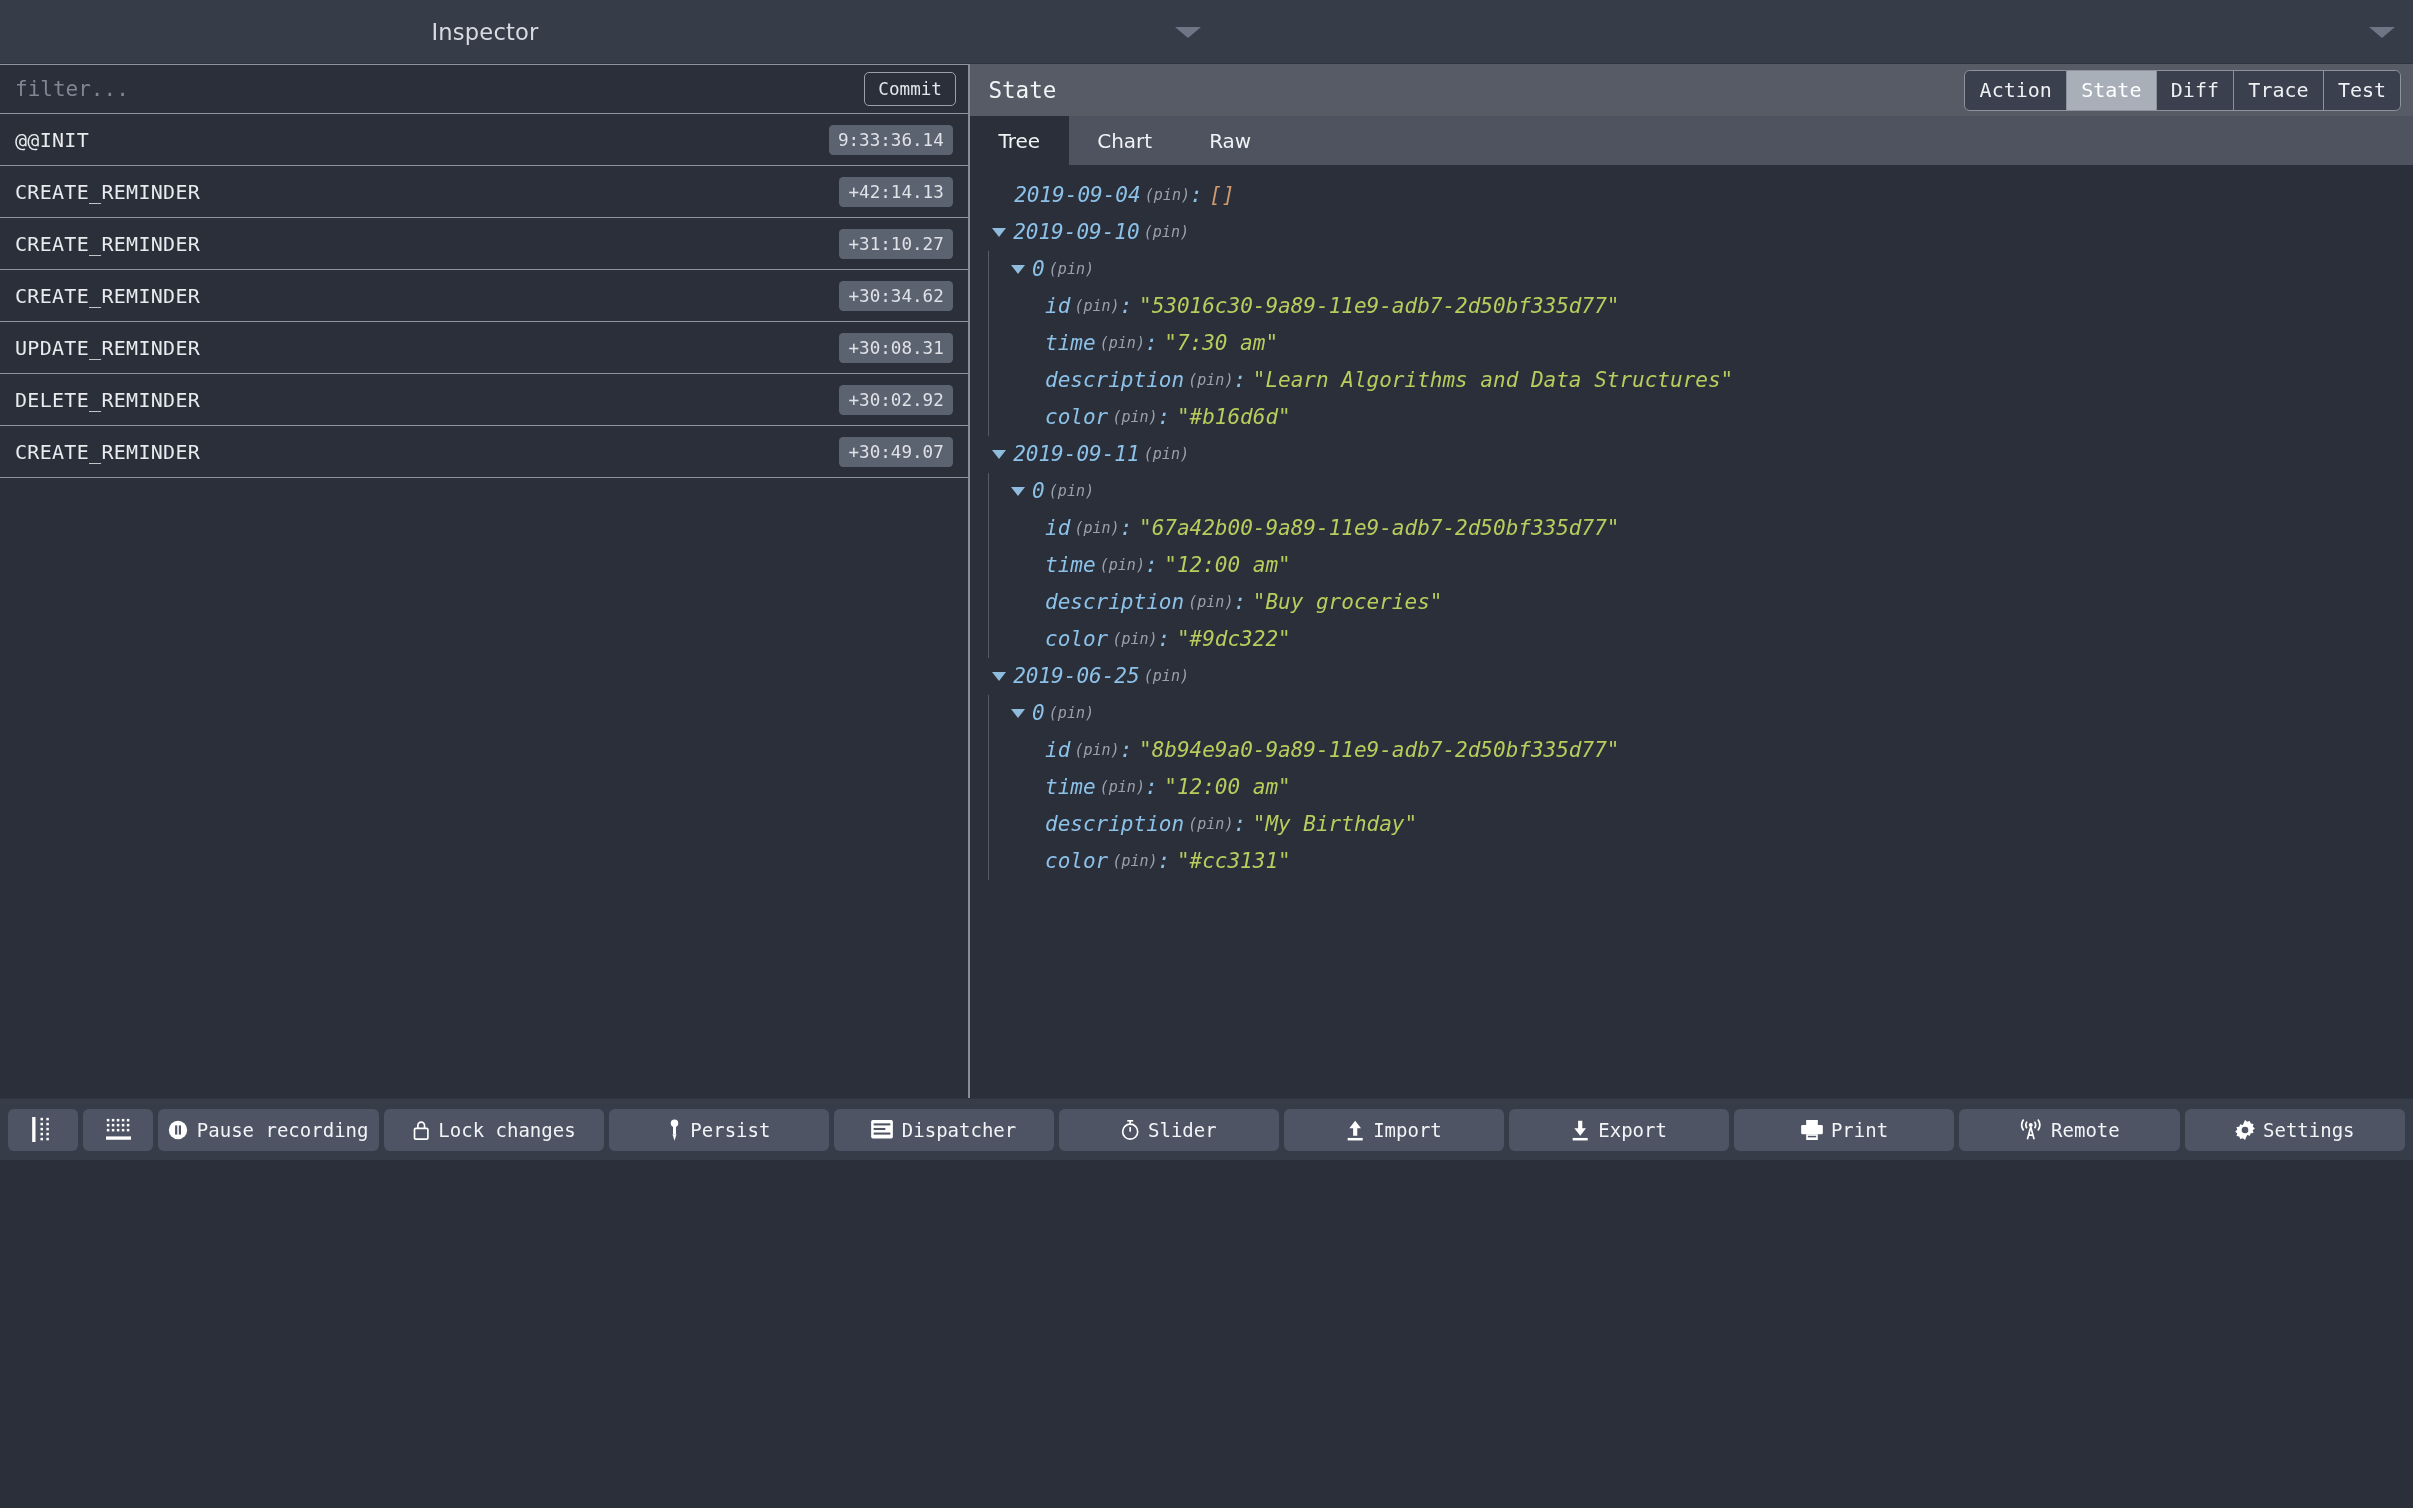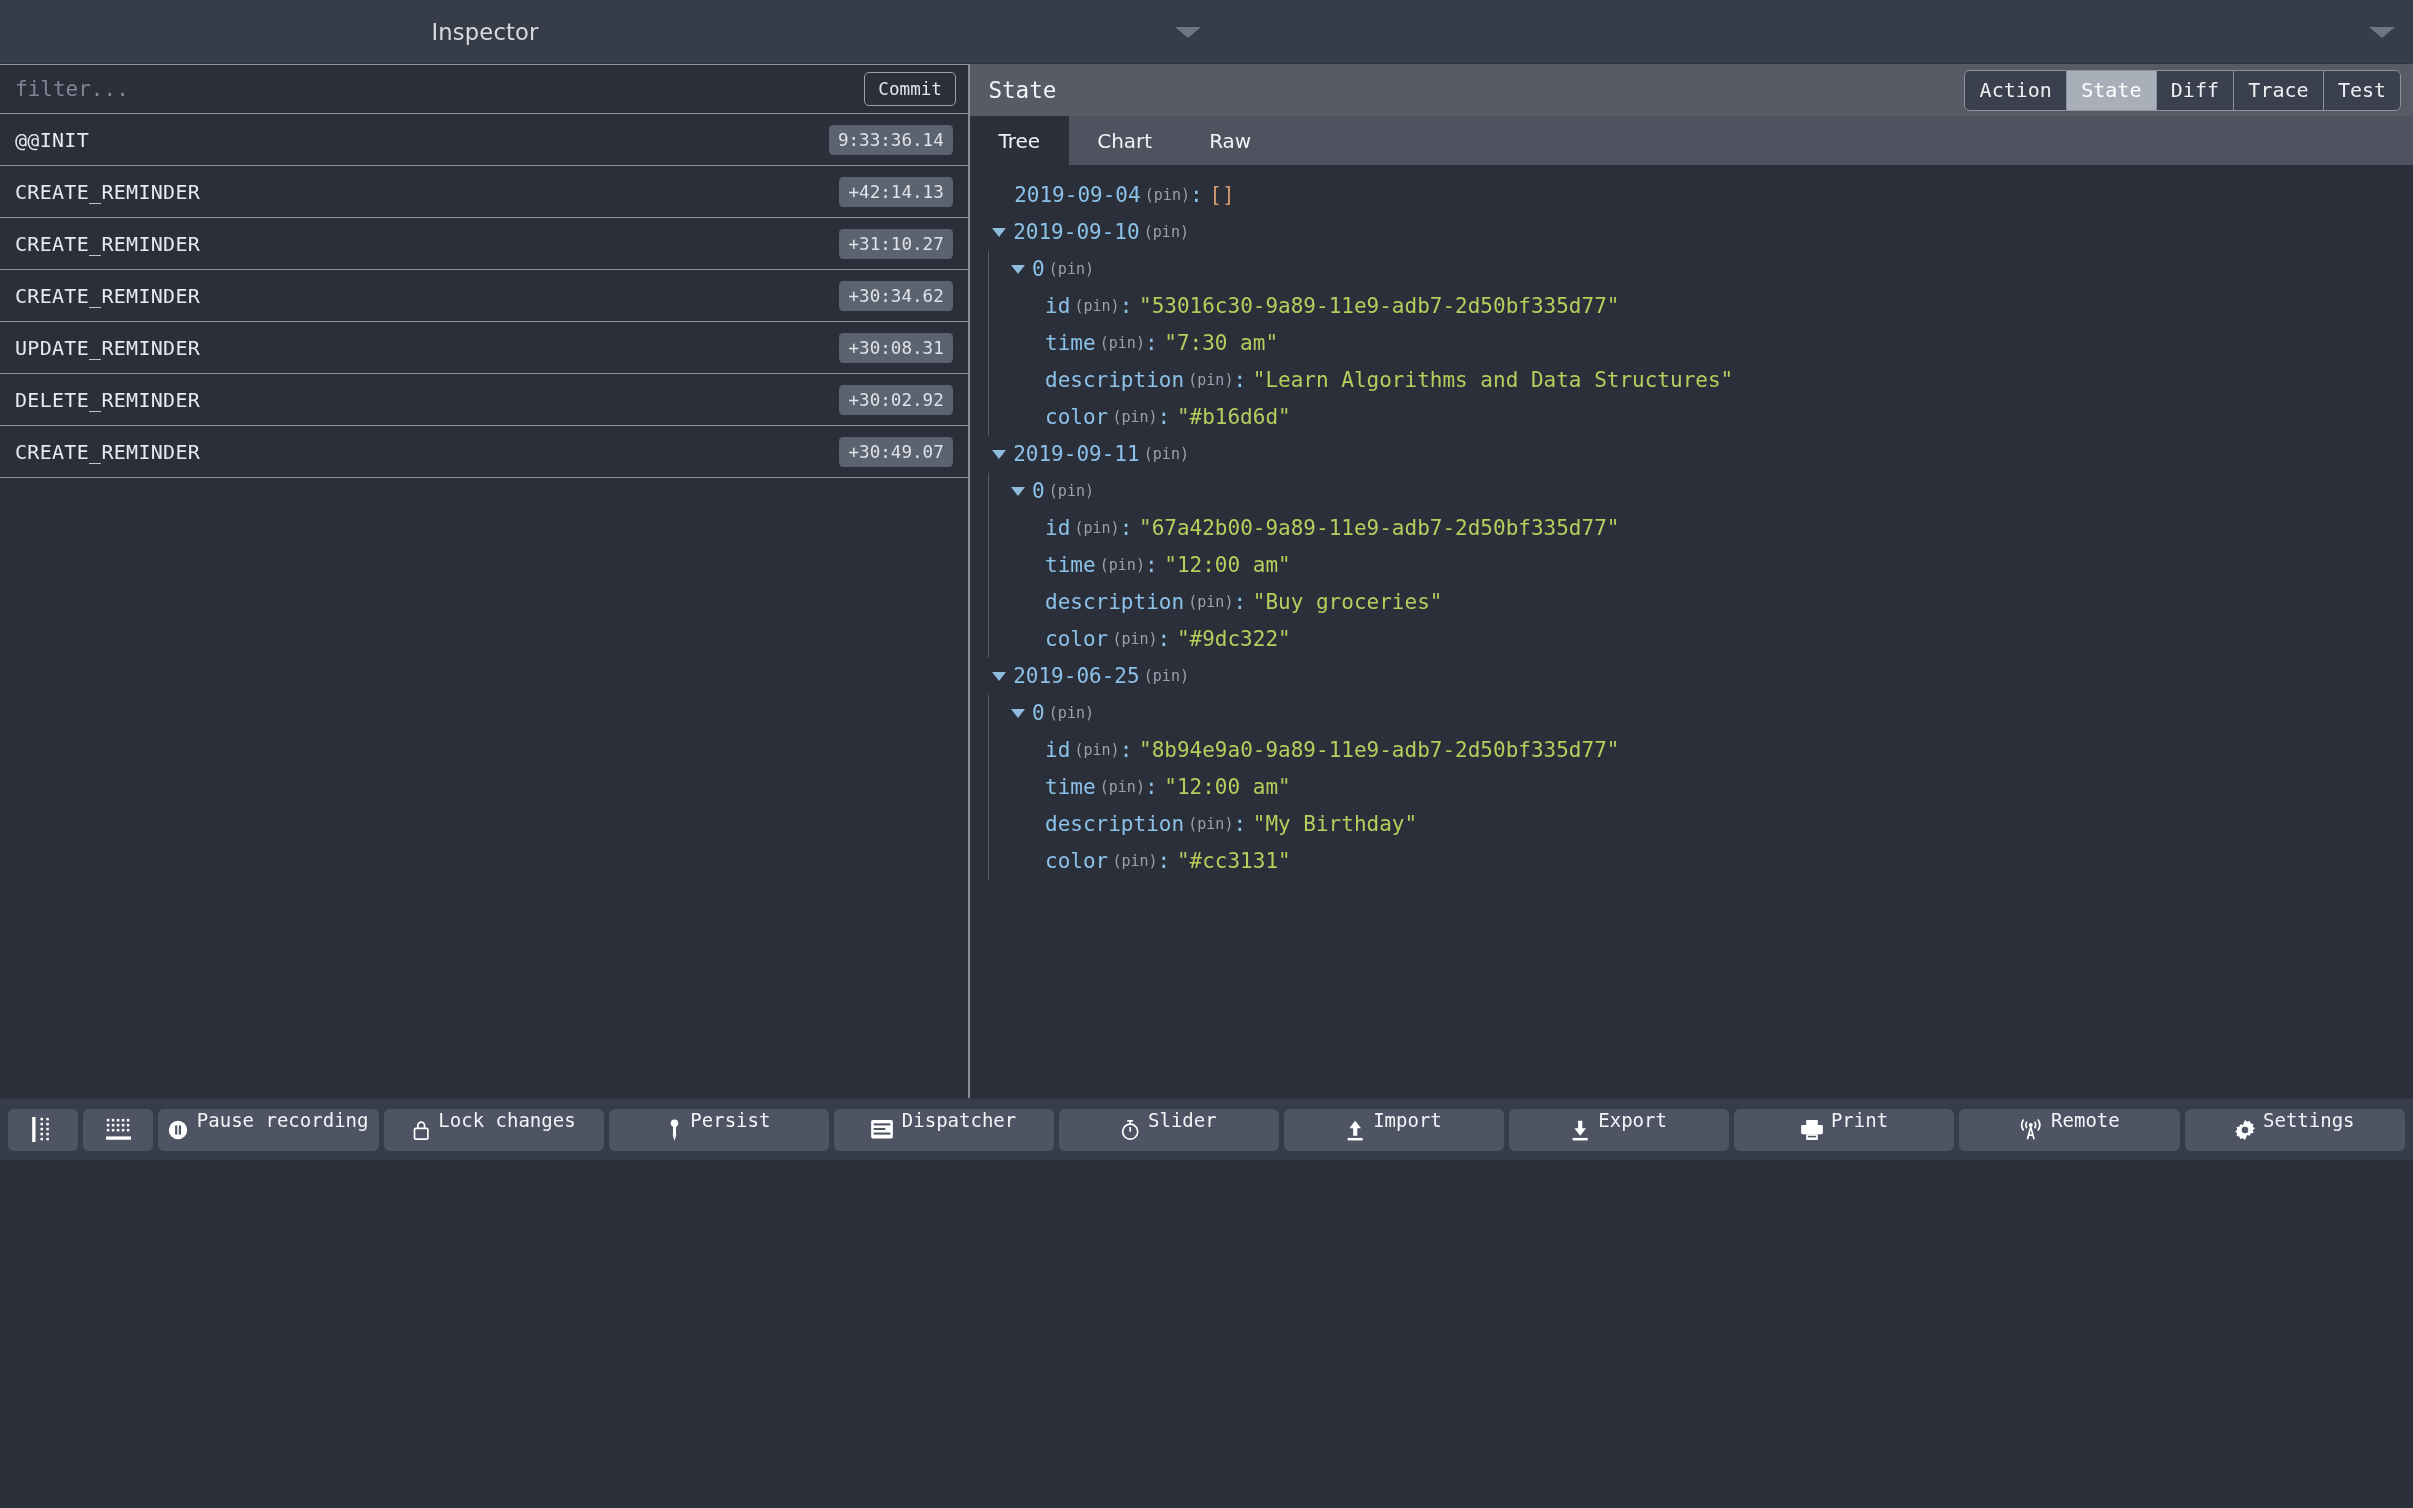--- a/index.html
+++ b/index.html
@@ -120,21 +120,21 @@
     font-family: "DejaVu Sans", "Liberation Sans", sans-serif;
   }
   .subtab.active { background: #2a2f3a; }
 
   .treewrap {
     flex: 1; background: #2a2f3a; overflow: auto; min-height: 0;
     padding: 11.7px 0 0 0; position: relative;
   }
   .tree {
     font-family: "DejaVu Sans Mono", "Liberation Mono", monospace;
-    font-size: 21px; line-height: 37px; padding-left: 10px;
+    font-size: 21px; line-height: 37px; padding-left: 10px; font-style: italic;
   }
   .node { position: relative; }
   .node-children { border-left: 1.7px solid #555b69; margin-left: 7.5px; }
   .row { display: flex; align-items: center; white-space: nowrap; padding-left: 11.7px; }
   .arrow {
     width: 0; height: 0; margin-right: 7.5px; flex: 0 0 auto;
     border-left: 7.5px solid transparent; border-right: 7.5px solid transparent;
     border-top: 9.2px solid #8fbbdd; cursor: pointer;
   }
   .arrow-pad { width: 15px; margin-right: 7.5px; flex: 0 0 auto; }
@@ -149,21 +149,21 @@
   
   .toolbar {
     height: 62px; flex: 0 0 62px;
     background: #373c49;
     border-top: 1.7px solid #2f3441;
     display: flex; align-items: center; gap: 5px; padding: 0 8.4px;
   }
   .tb-btn {
     background: #4e5463; border: none; border-radius: 5.9px;
     color: #f2f4f7; height: 42px;
-    display: flex; justify-content: center; gap: 8.4px;
+    display: flex; align-items: center; justify-content: center; gap: 8.4px;
     cursor: pointer; font-size: 19px; padding: 0 15px;
     font-family: "DejaVu Sans Mono", "Liberation Mono", monospace;
     white-space: nowrap;
   }
   .tb-btn.icon-only { width: 70px; padding: 0; flex: 0 0 70px; }
   .tb-btn.flex { flex: 1 1 0; min-width: 0; }
   .tb-ico { display: inline-flex; align-items: center; justify-content: center; }
   .tb-ico svg { display: block; }
 </style>
 </head>

